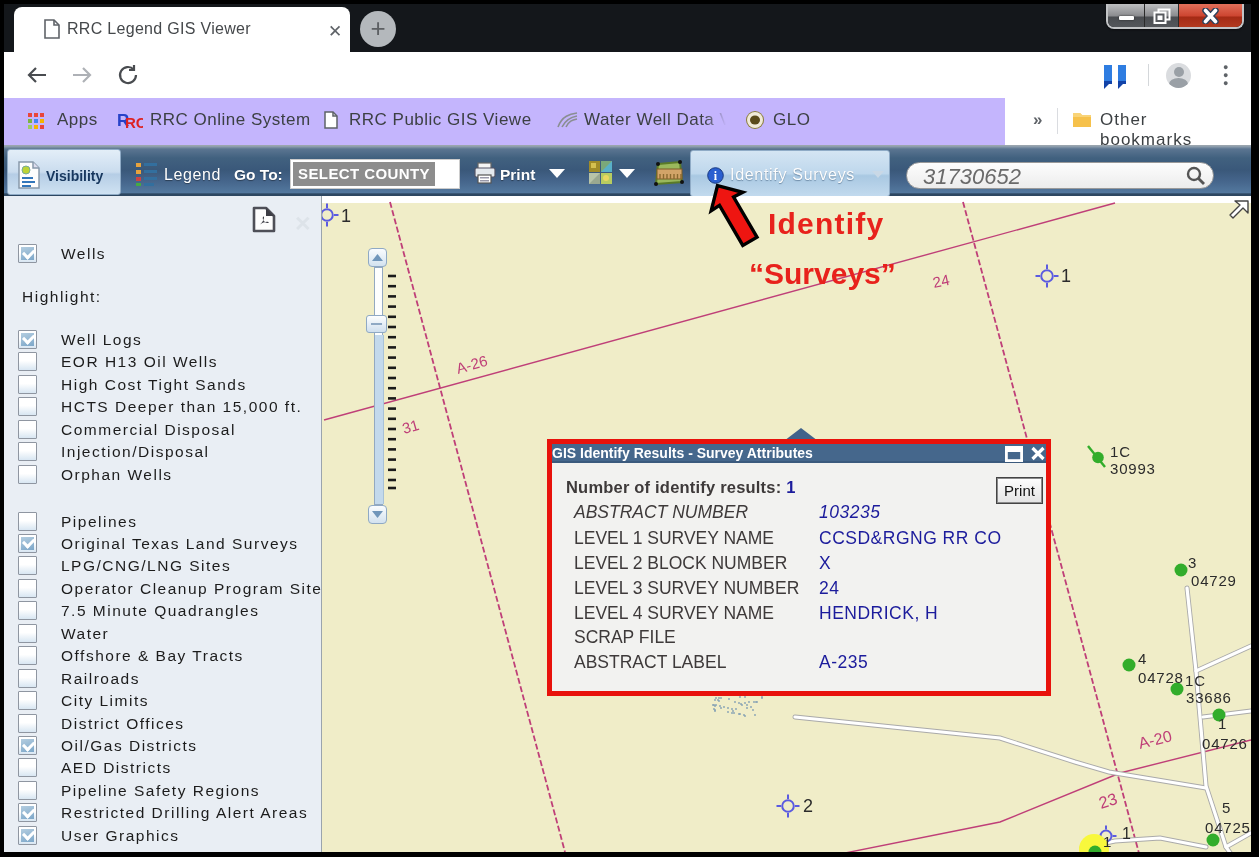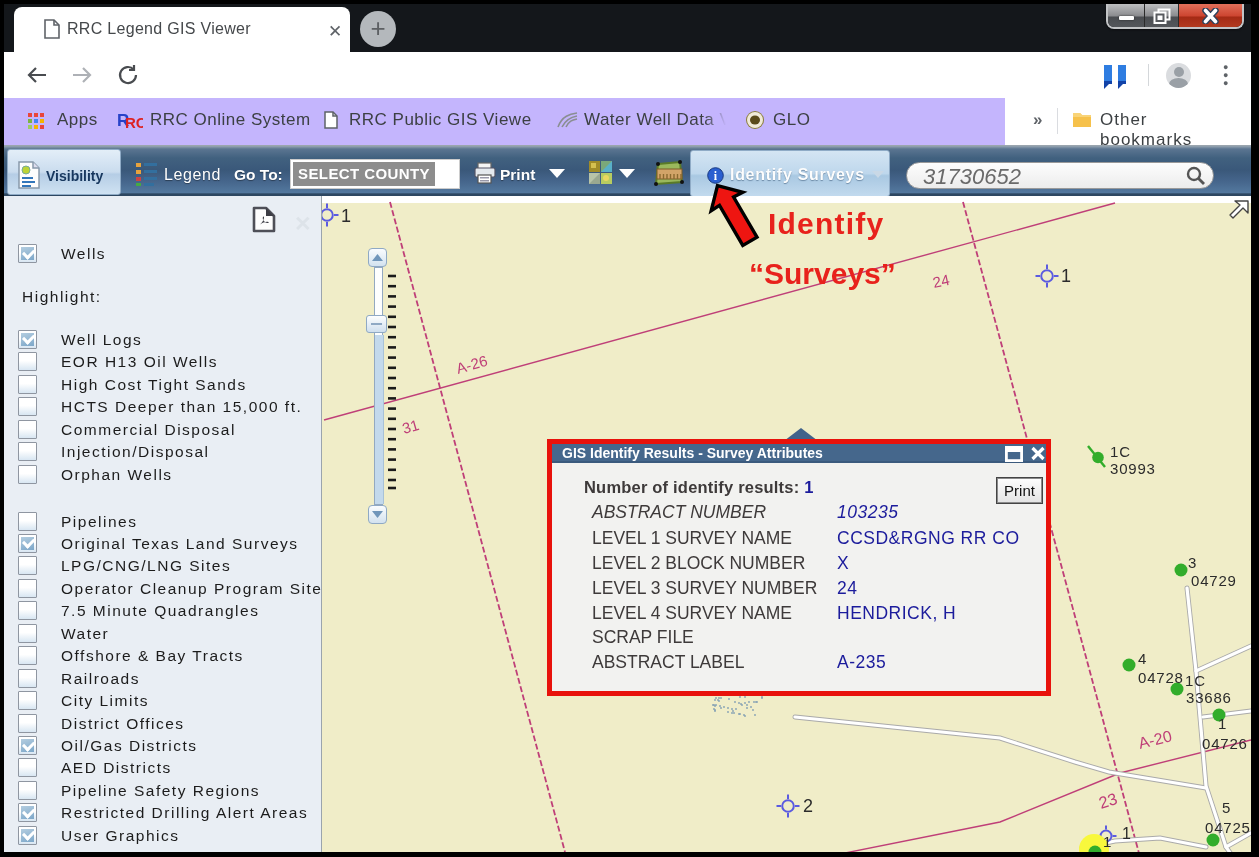--- a/index.html
+++ b/index.html
@@ -45,22 +45,22 @@
 .cb.on:before { content:""; position:absolute; left:2px; top:2px; width:13px; height:13px; background:linear-gradient(160deg,#b3cde0 0%,#7da7c9 100%); }
 .cb.on:after { content:""; position:absolute; left:3.5px; top:3.5px; width:8px; height:4.5px; border-left:3px solid #fff; border-bottom:3px solid #fff; transform:rotate(-45deg); }
 .lbl { position:absolute; left:43px; top:0px; letter-spacing:1.5px;}
 
 
 #map { position:absolute; left:318px; top:192px; width:929px; height:656px; background:#fff; }
 #mapbg { position:absolute; left:0; top:7px; width:929px; height:649px; background:#f0edc8; }
 
 
 #popup { position:absolute; left:543px; top:435px; width:504px; height:257px; background:#f2f2f0; border:5px solid #e8120b; }
-#ptitle { position:absolute; left:0; top:0; width:494px; height:19px; background:#45678c; border-bottom:2px solid #3b5a7d; color:#fff; font-size:14px; font-weight:bold; line-height:19px; padding-left:10px; }
-.prow { position:absolute; left:22px; font-size:17.5px; letter-spacing:0px; color:#3e3a3a; white-space:nowrap;margin-left:18px; }
+#ptitle { position:absolute; left:0; top:0; width:494px; height:19px; background:#45678c; border-bottom:2px solid #3b5a7d; color:#fff; font-size:14px; font-weight:bold; line-height:19px; }
+.prow { position:absolute; left:22px; font-size:17.5px; letter-spacing:0px; color:#3e3a3a; white-space:nowrap; }
 .pval { position:absolute; left:245px; color:#1c1c9c; letter-spacing:0.5px; }
 #printbtn { position:absolute; left:445px; top:34px; width:45px; height:25px; background:linear-gradient(180deg,#fdfdfd,#e4e4e4); border:1px solid #8a8a8a; outline:1px solid #444; font-size:15px; text-align:center; line-height:23px; color:#111; }
 
 
 .redtxt { position:absolute; color:#e8221c; font-weight:bold; font-size:30px; white-space:nowrap; }
 </style>
 </head>
 <body>
 <div id="screen">
 
@@ -232,21 +232,21 @@
         <circle cx="28" cy="22" r="2" fill="#111"></circle>
         <circle cx="2" cy="24" r="2" fill="#111"></circle>
         <rect x="3" y="9" width="25" height="10" fill="#d2a468" stroke="#7a5a28"></rect>
         <path d="M6 19 v-5 M9.5 19 v-5 M13 19 v-5 M16.5 19 v-5 M20 19 v-5 M23.5 19 v-5 M27 19 v-5" stroke="#8a6a30" stroke-width="1.4"></path>
       </svg>
     <div class="tbbtn" style="left:686px;top:4px;width:200px;height:47px;background:linear-gradient(180deg,#d4e5f3 0%,#bed7ec 50%,#a9c8e2 55%,#c2daee 100%);"></div>
     <svg class="abs" style="left:703px;top:21px" width="17" height="17" viewBox="0 0 17 17">
         <circle cx="8.5" cy="8.5" r="7.8" fill="#2a5fd0" stroke="#1a3a80" stroke-width="1"></circle>
         <text x="8.5" y="13" font-size="12" font-weight="bold" font-family="Liberation Serif" fill="#fff" text-anchor="middle">i</text>
       </svg>
-    <div class="abs" style="left:726px;top:20px;color:#fdfdfd;font-size:16px;letter-spacing:0.7px;font-weight:bold;text-shadow:0 1px 1px rgba(80,110,140,.7);">Identify Surveys</div>
+    <div class="abs" style="left:726px;top:20px;color:#fdfdfd;font-size:16px;letter-spacing:0.7px;font-weight:normal;text-shadow:0 1px 1px rgba(80,110,140,.7);">Identify Surveys</div>
     <svg class="abs" style="left:868px;top:25px" width="12" height="7" viewBox="0 0 12 7">
         <path d="M0 0 h12 l-6 7 z" fill="#c9d8e6"></path>
       </svg>
     <div class="abs" style="left:902px;top:16px;width:308px;height:27px;border-radius:14px;background:linear-gradient(180deg,#fdfdfd,#ececec);border:1px solid #9a9a9a;">
       <div class="abs" style="left:16px;top:1px;font-size:22px;font-style:italic;color:#6a6a6a;">31730652</div>
       <svg class="abs" style="left:279px;top:3px" width="20" height="20" viewBox="0 0 20 20">
           <circle cx="8" cy="8" r="6" fill="none" stroke="#555" stroke-width="2.4"></circle>
           <path d="M12.5 12.5 L18 18" stroke="#555" stroke-width="2.8"></path>
         </svg>
     </div>

